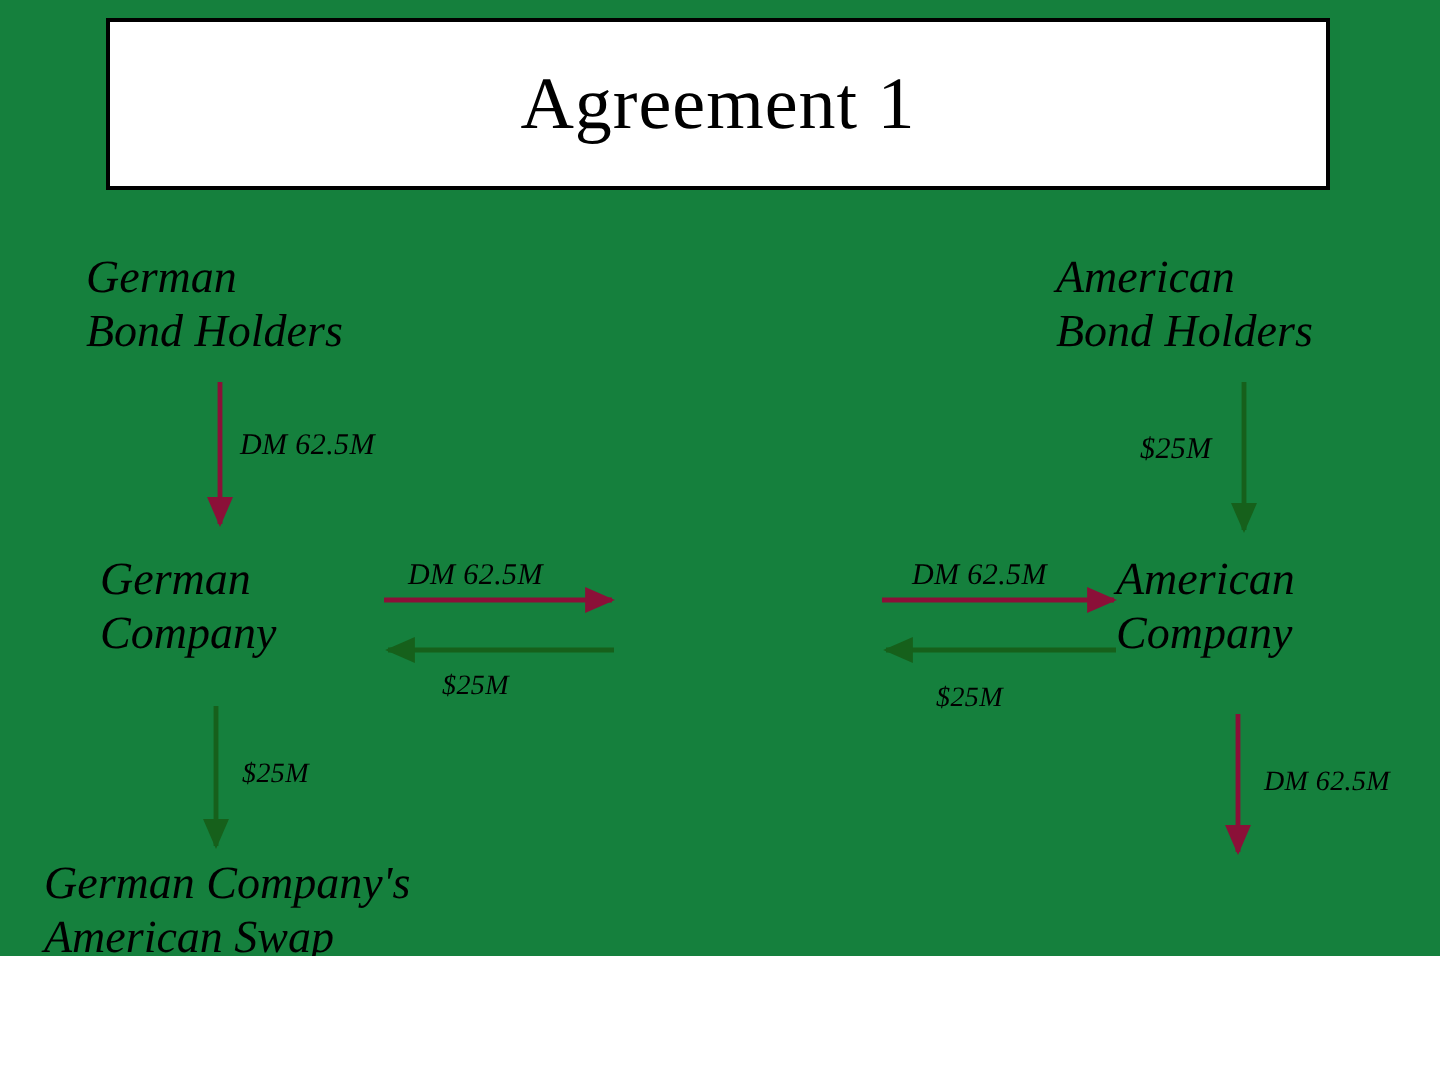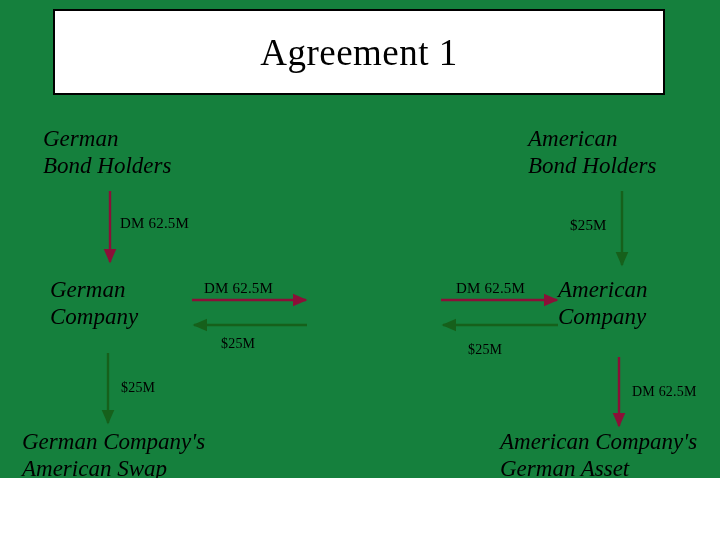--- a/index.html
+++ b/index.html
@@ -52,20 +52,21 @@
     line-height: 1.16;
   }
   .node .ln { display: block; }
 
   .node-lg { font-size: 23px; }
   .node-xl { font-size: 29px; }
 
   
   .amt {
     position: absolute;
+    font-style: italic;
     font-size: 15px;
     color: #000000;
     white-space: nowrap;
     letter-spacing: 0.2px;
   }
   .amt-sm { font-size: 14px; }
 
   
   #arrows {
     position: absolute;
@@ -147,24 +148,20 @@
   <div class="node node-lg" style="left:558px; top:277px; width:160px;">
     <span class="ln">American</span>
     <span class="ln">Company</span>
   </div>
 
   <div class="node node-lg" style="left:22px; top:429px; width:200px;font-style:italic;">
     <span class="ln">German Company's</span>
     <span class="ln">American  Swap</span>
   </div>
 
-  <div class="node node-lg" style="left:500px; top:429px; width:218px;">
-    <span class="ln">American Company's</span>
-    <span class="ln">German  Asset</span>
-  </div>
 
   <div class="amt" style="left:120px; top:215px;">DM  62.5M</div>
 
   <div class="amt" style="left:570px; top:217px;">$25M</div>
 
   <div class="amt" style="left:204px; top:280px;">DM  62.5M</div>
 
   <div class="amt amt-sm" style="left:221px; top:336px;">$25M</div>
 
   <div class="amt" style="left:456px; top:280px;">DM  62.5M</div>

